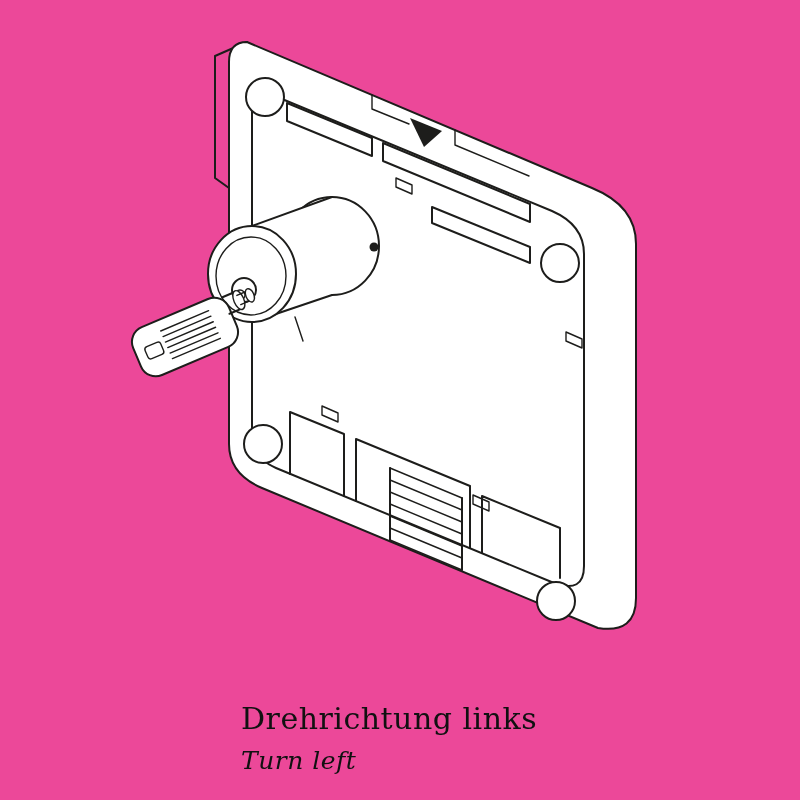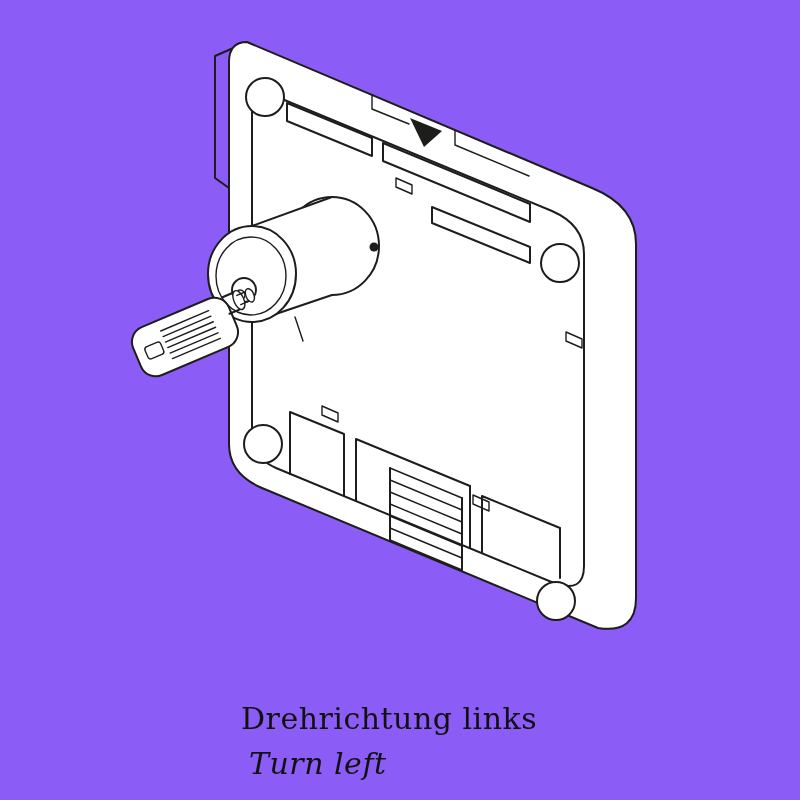--- a/index.html
+++ b/index.html
@@ -1,36 +1,36 @@
 <!DOCTYPE html>
 <html style="--line: #1d1d1b;"><head>
 <meta charset="utf-8">
 <style>
   :root { --line: #1d1d1b; }
   html, body { margin: 0; padding: 0; background: #ffffff; }
   .figure {
     position: relative;
     width: 800px; height: 800px;
-    background: #8b5cf6;
+    background: #ec4899;
     overflow: hidden;
     font-family: "DejaVu Serif", serif;
   }
   svg { display: block; }
   .ln   { fill: none; stroke: var(--line); stroke-width: 2; stroke-linejoin: round; stroke-linecap: round; }
   .lnw  { fill: #ffffff; stroke: var(--line); stroke-width: 2; stroke-linejoin: round; }
   .mask { fill: #ffffff; stroke: none; }
   .thin { stroke-width: 1.4; }
   .solid{ fill: var(--line); stroke: none; }
   .caption-de {
     position: absolute; left: 241px; top: 701px;
     font-size: 30px; color: #111; letter-spacing: 0.5px;
   }
   .caption-en {
     position: absolute; left: 241px; top: 746px;
-    font-size: 30px; font-style: italic; color: #111; letter-spacing: 0.5px; margin-left: 8px;
+    font-size: 25px; font-style: italic; color: #111; letter-spacing: 0.5px;
   }
 </style>
 </head>
 <body style="background: rgb(255, 255, 255);">
 
 <div class="figure">
 
   <svg width="800" height="800" viewBox="0 0 800 800">
 
     <g>

